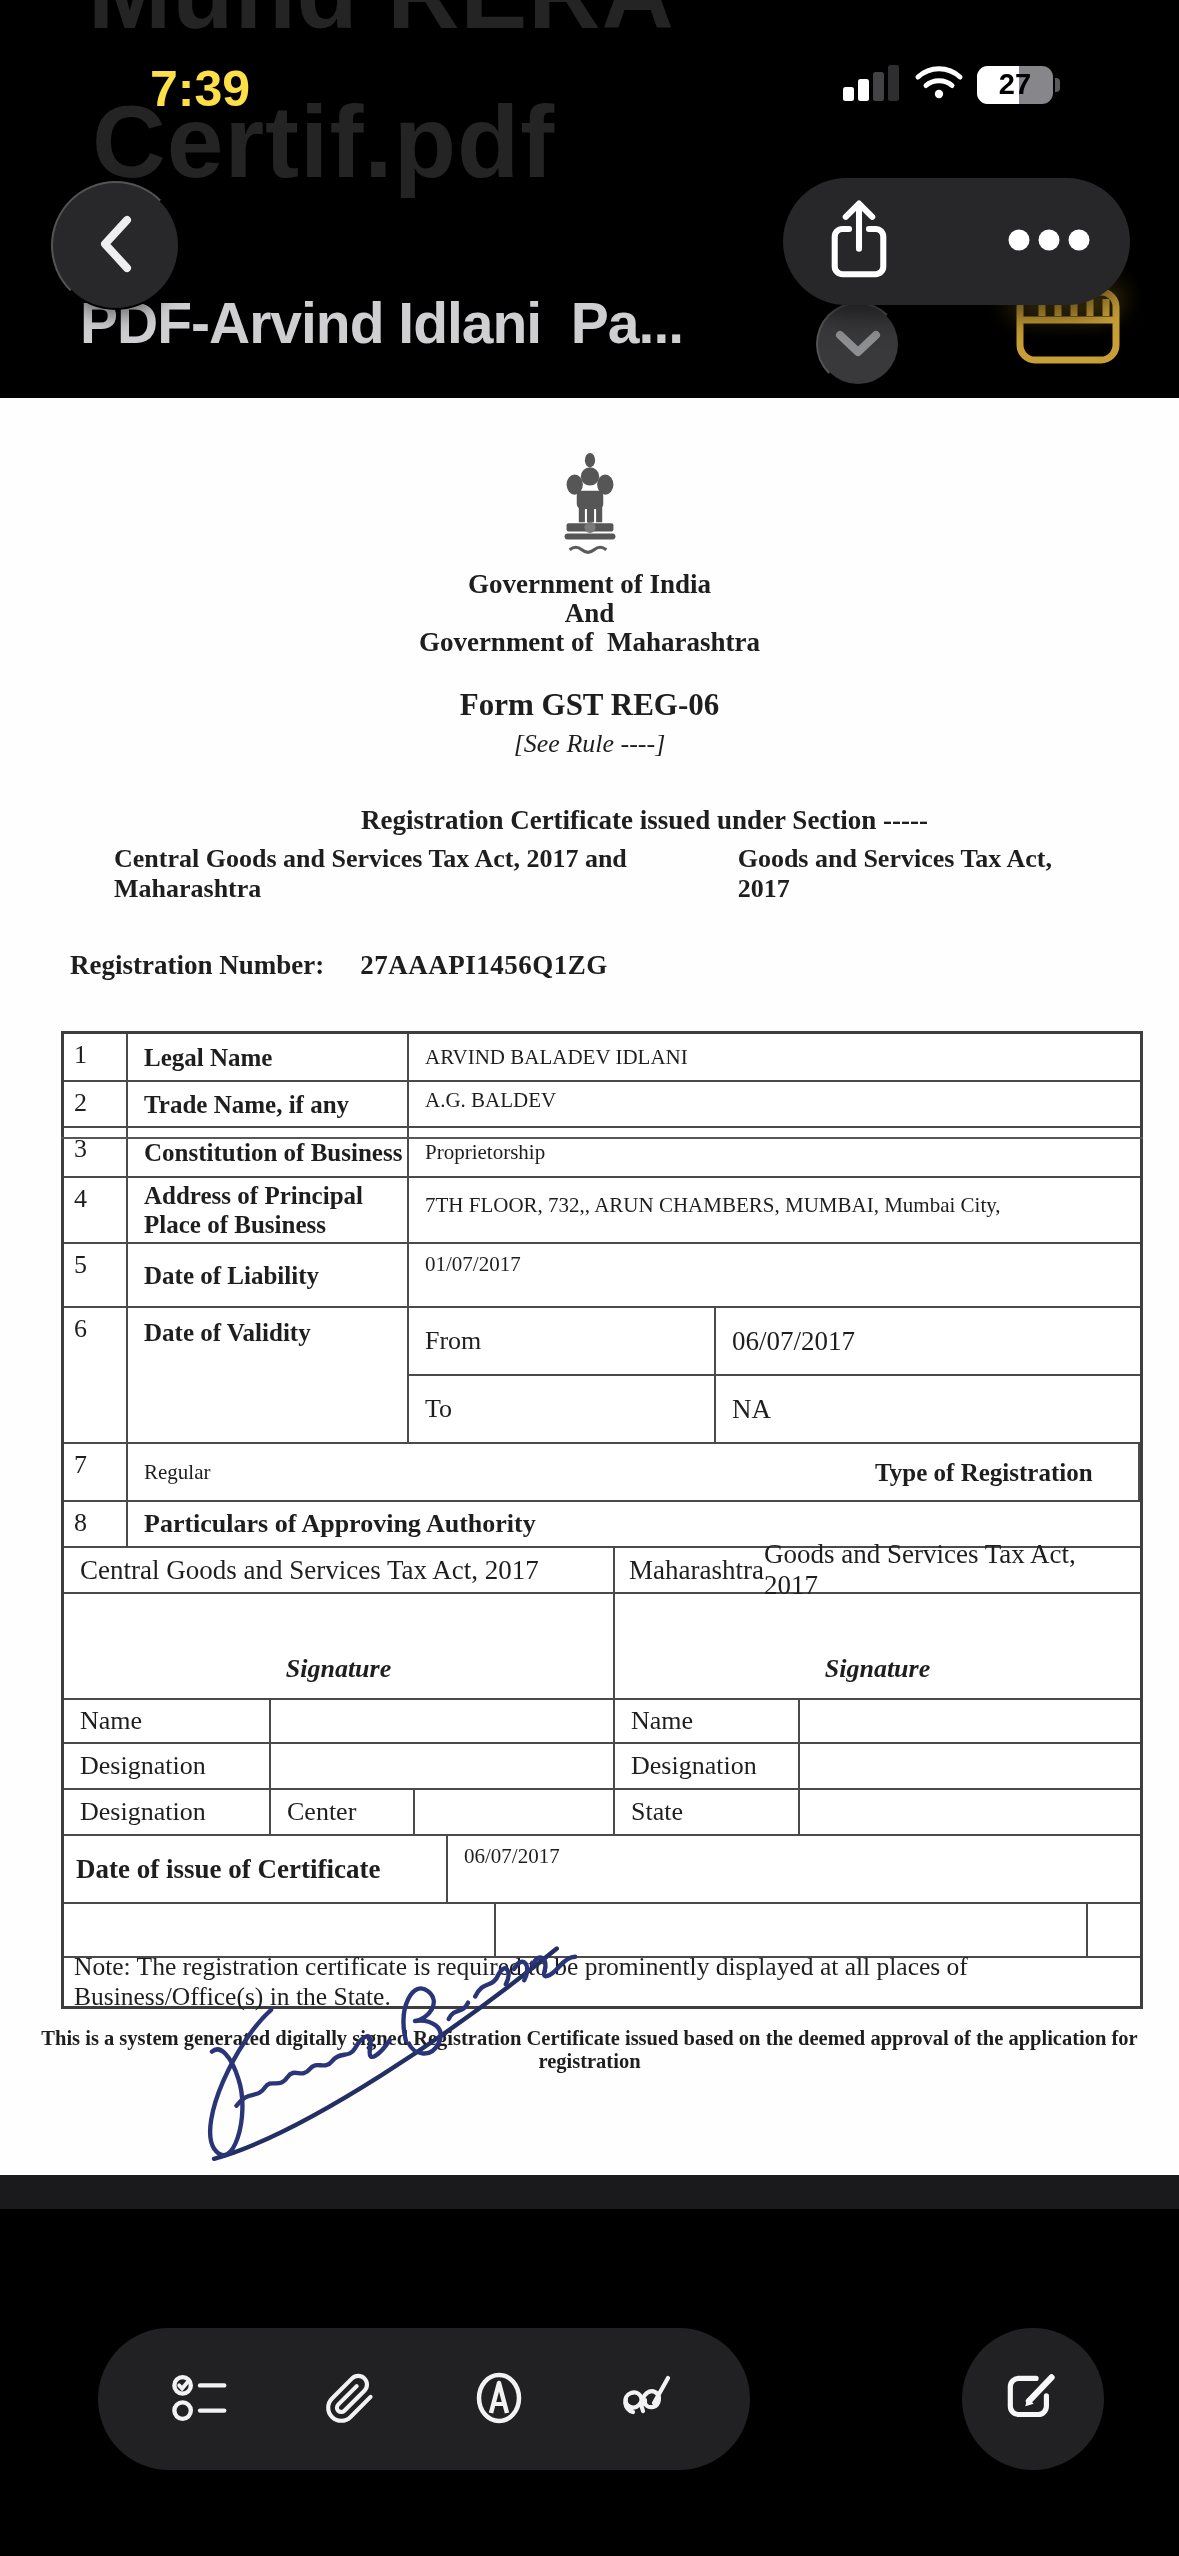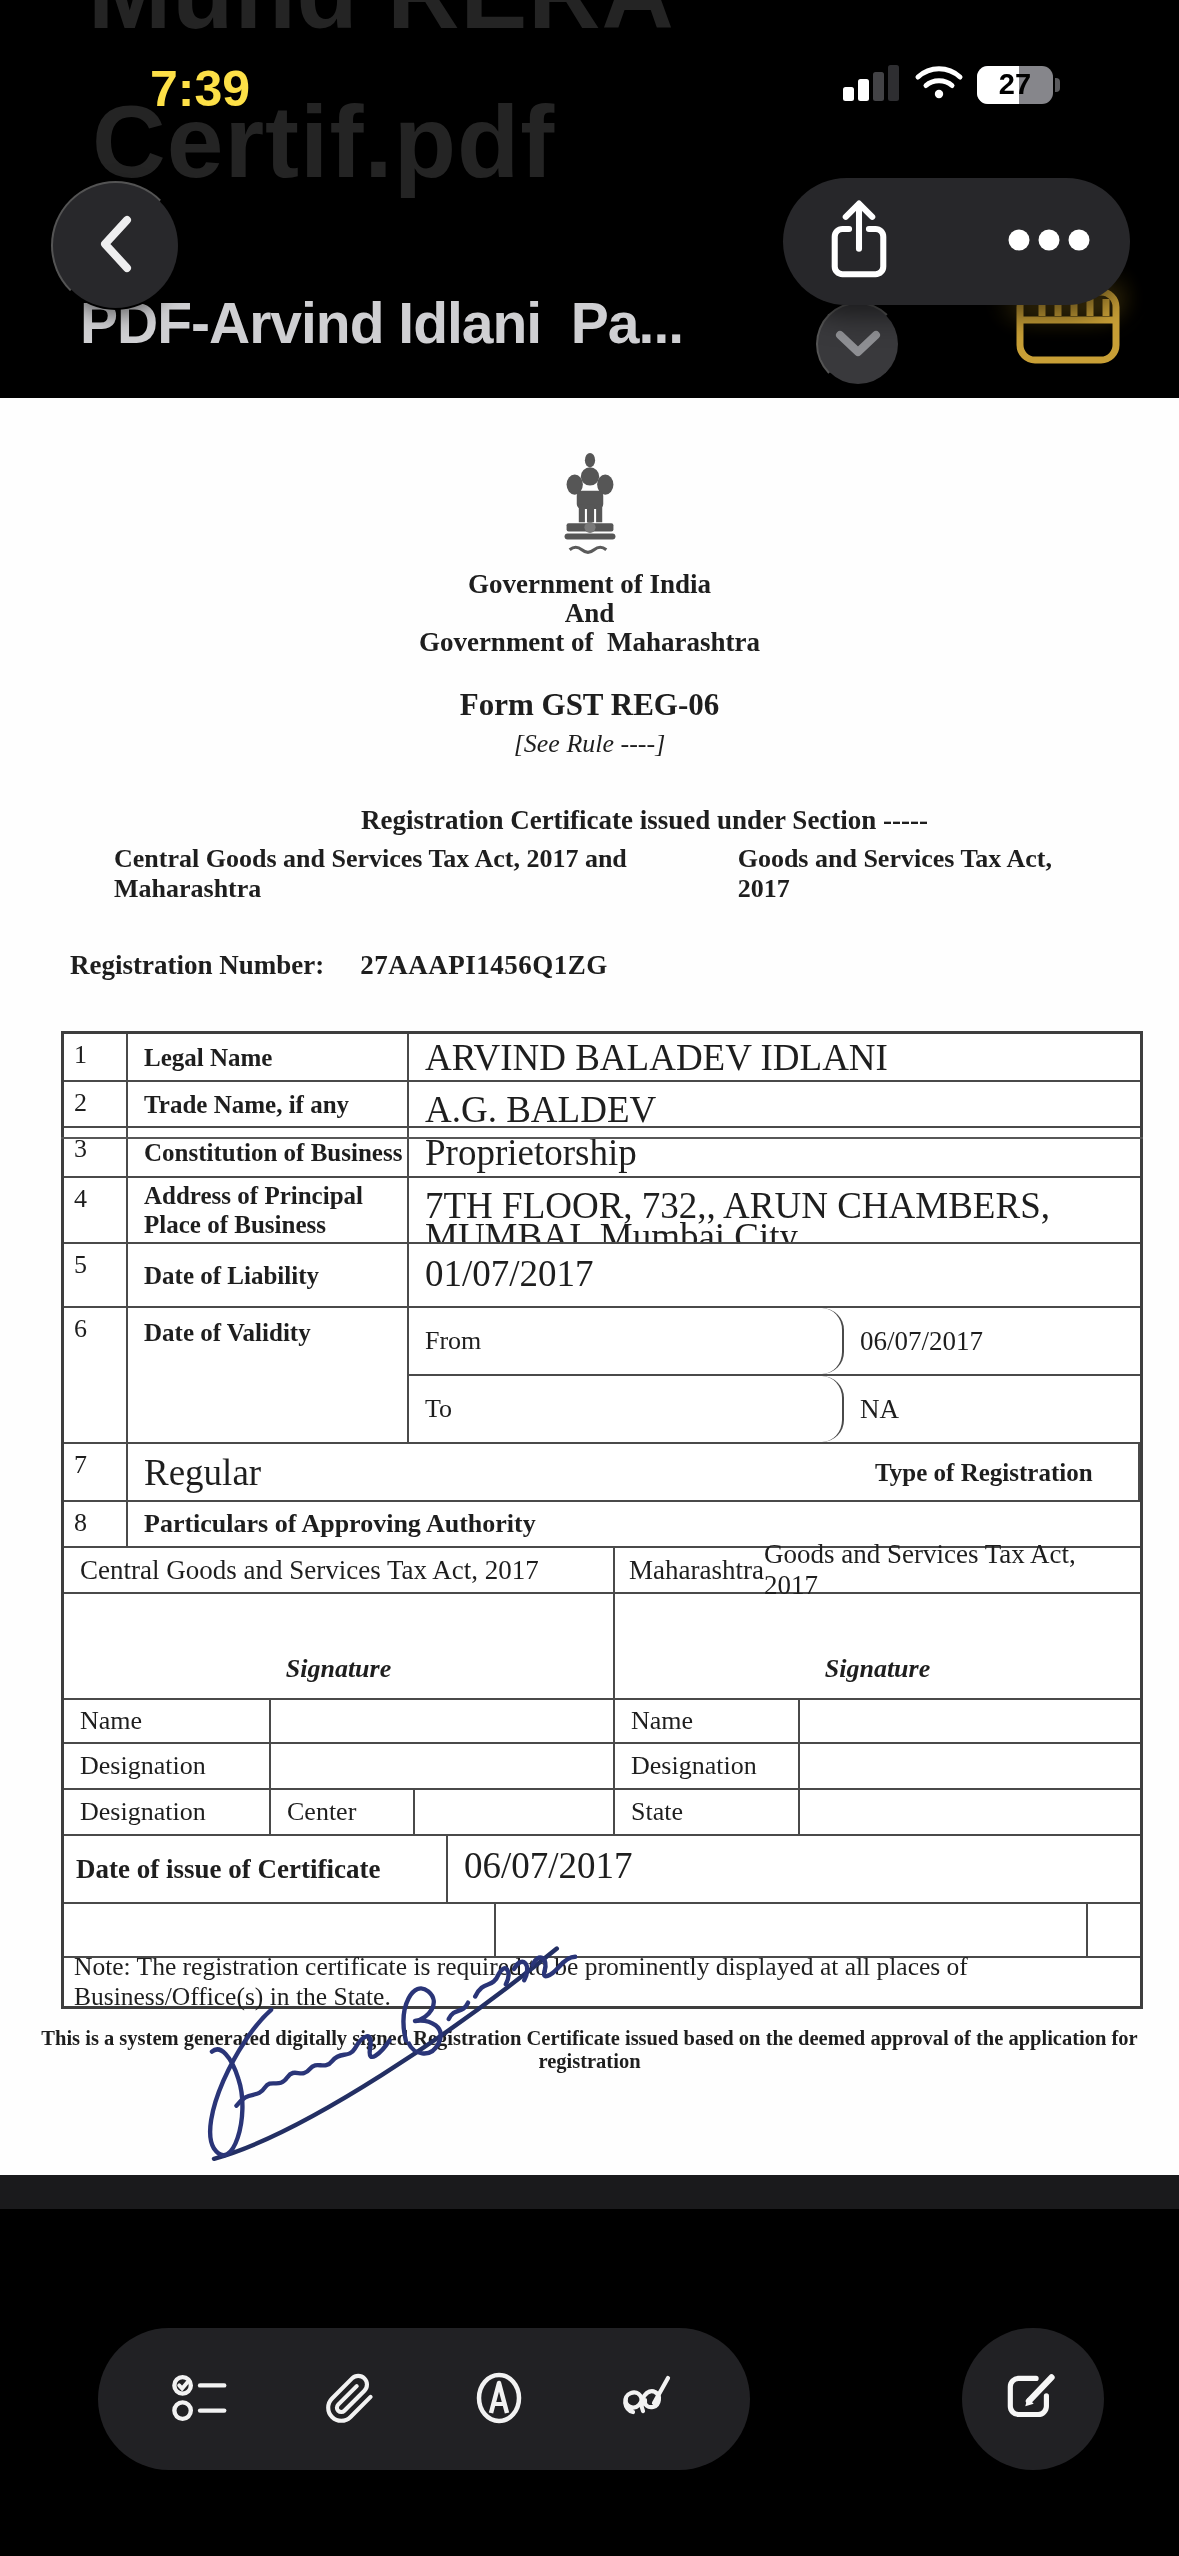--- a/index.html
+++ b/index.html
@@ -56,29 +56,29 @@
   .regno-val{margin-left:36px;letter-spacing:.5px;}
 
   
   .gtable{margin:50px 36px 0 61px;width:1082px;border:3px solid #3e3e3e;background:#fff;font-size:26px;}
   .tr{display:flex;align-items:stretch;border-bottom:2px solid #4a4a4a;position:relative;}
   .tr:last-child{border-bottom:none;}
   .cell{display:flex;align-items:center;padding-left:16px;}
   .br{border-right:2px solid #4a4a4a;}
   .c-no{width:64px;padding-left:10px;align-items:flex-start;padding-top:6px;font-size:26px;}
   .c-lab{width:281px;font-weight:700;font-size:25px;line-height:29px;}
-  .c-val{flex:1;font-size:37px;}
+  .c-val{flex:1;font-size:21px;}
   .r1{height:48px;} .r2{height:46px;} .r3{height:50px;} .r4{height:66px;overflow:hidden;}
   .r5{height:64px;} .r6{height:136px;} .r7{height:58px;} .r8{height:46px;}
   .r3::before{content:"";position:absolute;left:-3px;right:-3px;top:9px;border-top:2px solid #575757;z-index:1;}
   .addr-val{flex-direction:column;align-items:flex-start;justify-content:flex-start;padding-top:12px;line-height:31px;}
   .c-validity{flex:1;display:flex;flex-direction:column;}
   .v-row{flex:1;display:flex;border-bottom:2px solid #4a4a4a;}
   .v-row:last-child{border-bottom:none;}
-  .v-key{width:435px;display:flex;align-items:center;padding-left:16px;border-right:2px solid #4a4a4a;border-radius:22px;}
+  .v-key{width:307px;display:flex;align-items:center;padding-left:16px;border-right:2px solid #4a4a4a;}
   .v-val{flex:1;display:flex;align-items:center;padding-left:16px;font-size:27px;}
   .half-l{width:551px;display:flex;border-right:2px solid #4a4a4a;}
   .half-r{flex:1;display:flex;}
   .r-act{height:46px;font-size:27px;}
   .r-sig{height:106px;}
   .sig-cell{flex:1;display:flex;align-items:flex-end;justify-content:center;padding-bottom:14px;
     font-style:italic;font-weight:600;font-size:26px;}
   .r-nm{height:44px;} .r-dg{height:46px;justify-content:center;} .r-jr{height:46px;}
   .w207{width:207px;} .w144{width:144px;} .w185{width:185px;}
   .fill{flex:1;}

